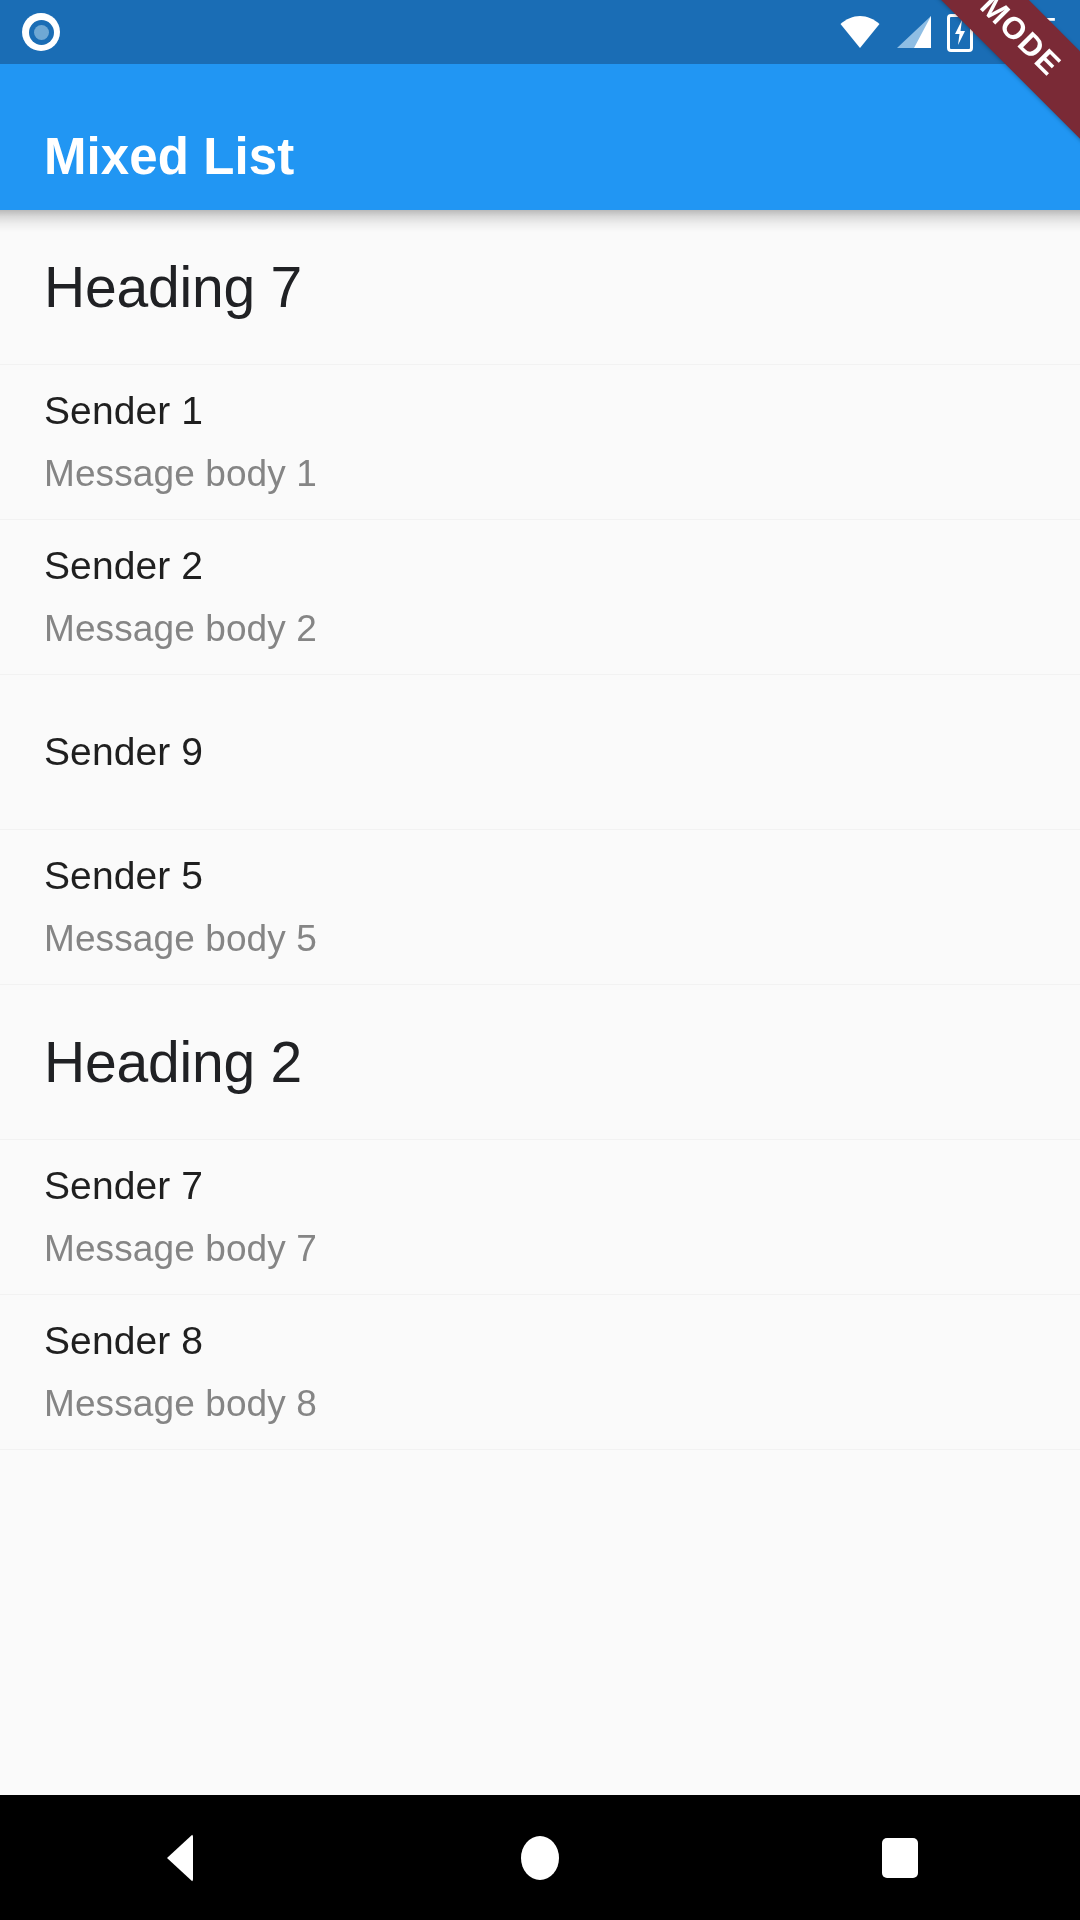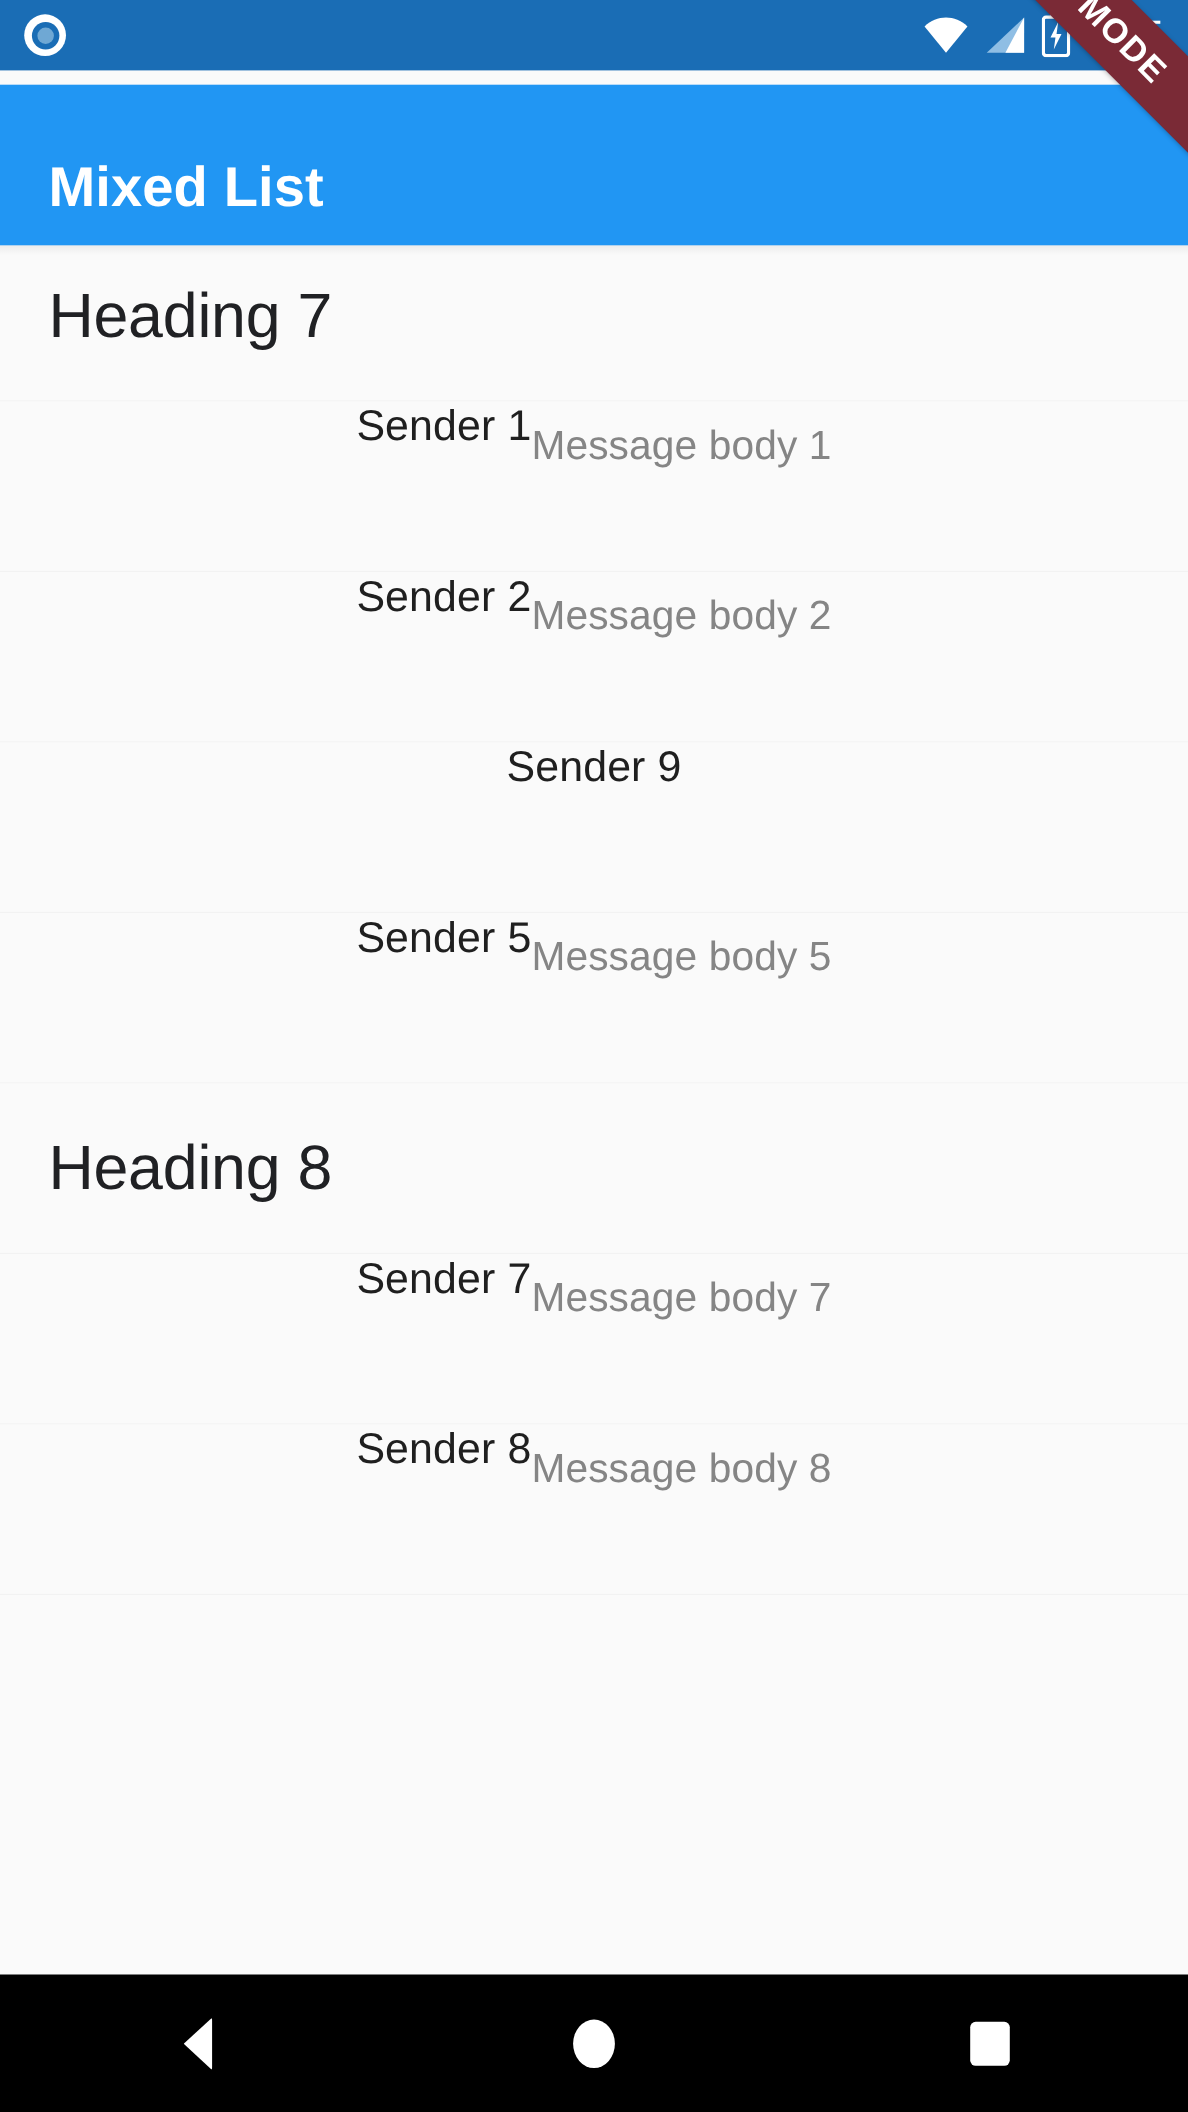--- a/index.html
+++ b/index.html
@@ -64,21 +64,21 @@
     font-size: 36px;
     font-weight: 400;
     letter-spacing: 0.3px;
     line-height: 64px;
     white-space: nowrap;
   }
 
   
   #app-bar {
     position: absolute;
-    top: 77px; left: 0;
+    top: 64px; left: 0;
     width: 1080px;
     height: 146px;
     background: #2196F3;
     z-index: 4;
   }
   #app-bar-title {
     position: absolute;
     left: 44px;
     bottom: 28px;
     color: #ffffff;
@@ -150,21 +150,21 @@
     color: #202124;
     letter-spacing: -0.2px;
     line-height: 1;
   }
 
   .list-item {
     height: 155px;
     padding: 0 44px;
     background: #FAFAFA;
     display: flex;
-    flex-direction: row;
+    flex-direction: column;
     justify-content: center;
     border-bottom: 1px solid #F2F2F2;
   }
   .list-item-sender {
     font-size: 39px;
     font-weight: 400;
     color: #1F1F1F;
     line-height: 1.18;
     letter-spacing: 0.1px;
   }
@@ -273,21 +273,21 @@
       <span class="list-item-sender">Sender 9</span>
     </div>
 
 
     <div class="list-item">
       <span class="list-item-sender">Sender 5</span>
       <span class="list-item-body">Message body 5</span>
     </div>
 
     <div class="list-heading">
-      <span class="list-heading-label">Heading 8</span>
+      <span class="list-heading-label">Heading 2</span>
     </div>
 
     <div class="list-item">
       <span class="list-item-sender">Sender 7</span>
       <span class="list-item-body">Message body 7</span>
     </div>
 
     <div class="list-item">
       <span class="list-item-sender">Sender 8</span>
       <span class="list-item-body">Message body 8</span>

